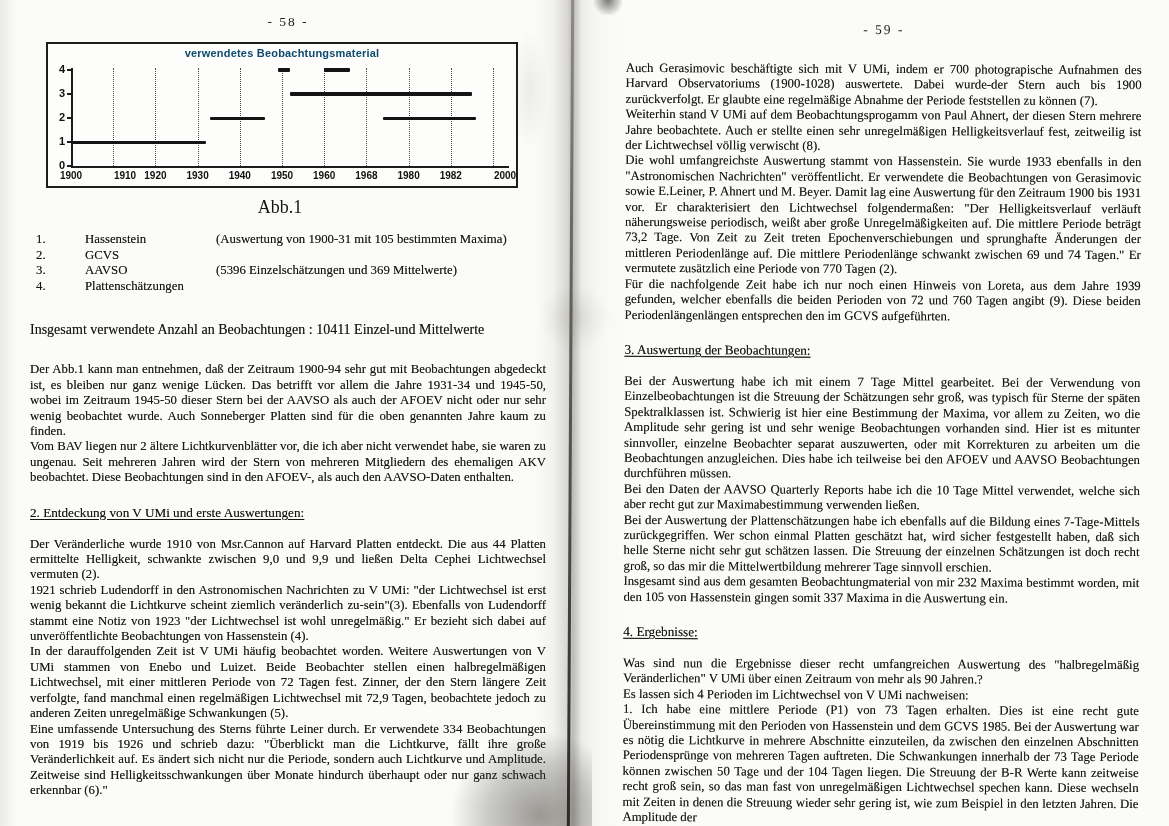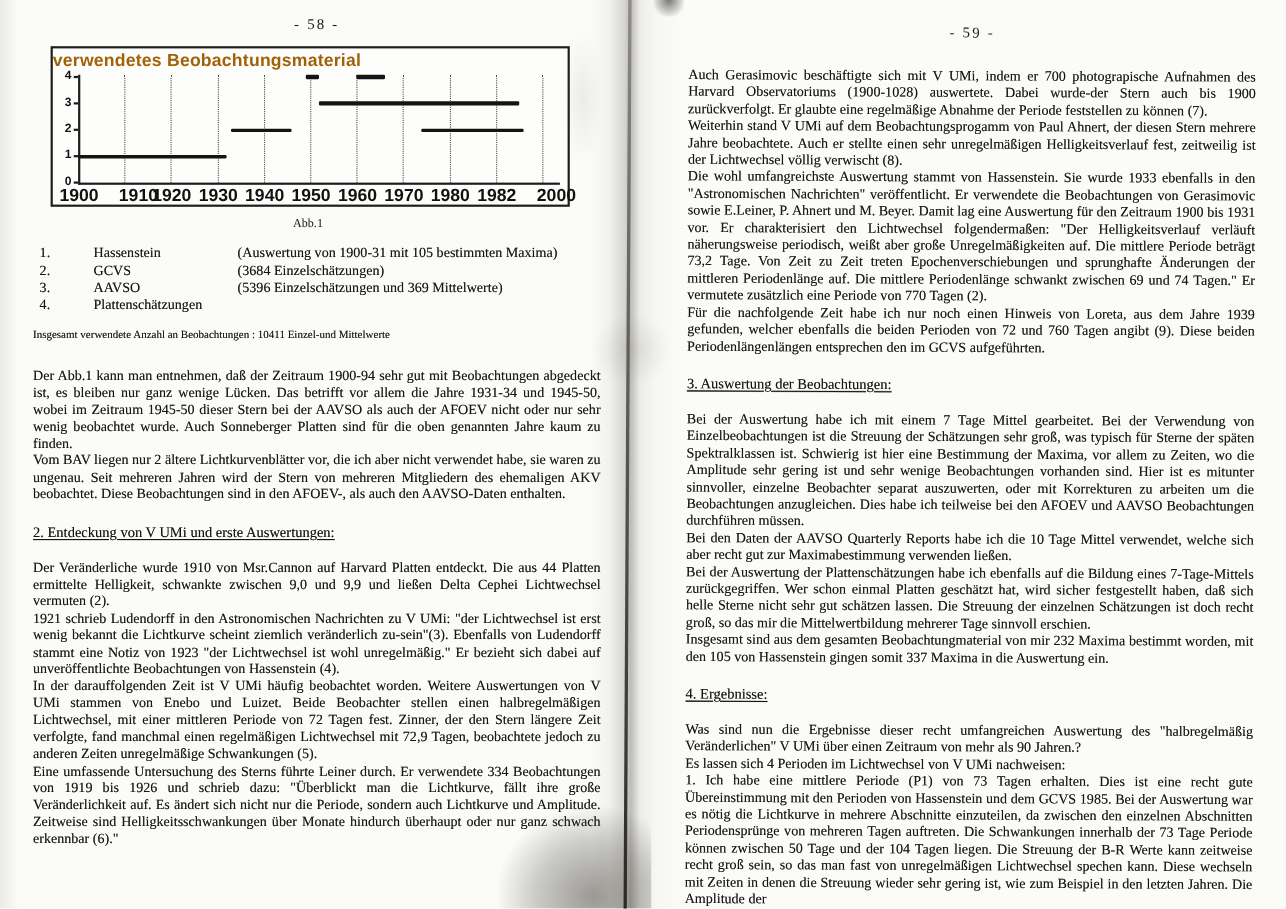--- a/index.html
+++ b/index.html
@@ -18,36 +18,36 @@
   p{margin:0;text-align:justify;font-size:12.8px;line-height:15.4px;color:#161616;
     text-shadow:0 0 0.4px rgba(25,25,25,0.55);}
   .heading{display:inline-block;font-size:13.2px;line-height:15.4px;text-decoration:underline;
     text-underline-offset:2px;color:#141414;text-shadow:0 0 0.4px rgba(25,25,25,0.55);}
   
   #chart-frame{
     position:relative;margin:12px 0 0 16px;width:468px;height:142px;
     border:2px solid #1d1d1c;background:#fdfdfb;
     font-family:"Liberation Sans", sans-serif;
   }
-  .chart-title{position:absolute;top:3px;left:0;width:100%;
-    font-weight:bold;font-size:16px;color:#a16207;letter-spacing:0.2px;}
+  .chart-title{position:absolute;top:3px;left:0;width:100%;text-align:center;
+    font-weight:bold;font-size:11px;color:#0c4a6e;letter-spacing:0.2px;}
   .grid{position:absolute;width:0;border-left:1px dotted #4c4c48;}
-  .xlab{position:absolute;top:126px;width:34px;text-align:center;font-weight:bold;font-size:16px;color:#111;}
+  .xlab{position:absolute;top:126px;width:34px;text-align:center;font-weight:bold;font-size:10px;color:#111;}
   .ylab{position:absolute;left:2px;width:15px;text-align:right;font-weight:bold;font-size:11px;color:#111;}
   .ytick{position:absolute;left:19px;width:4px;height:2px;background:#1c1c1c;}
   .axis-x{position:absolute;height:2px;background:#1c1c1c;}
   .axis-y{position:absolute;width:2px;background:#1c1c1c;}
   .seg{position:absolute;background:#141414;border-radius:1px;}
   .chart-caption{width:468px;margin-left:16px;margin-top:9px;text-align:center;
-    font-size:11px;color:#151515;}
+    font-size:18px;color:#151515;}
   
   .src-list{margin-top:14px;}
   .src-row{display:grid;grid-template-columns:49px 131px auto;padding-left:6px;
     font-size:12.8px;line-height:15.6px;text-shadow:0 0 0.4px rgba(25,25,25,0.55);}
-  .total-line{margin-top:14px;font-size:10px;text-shadow:0 0 0.4px rgba(25,25,25,0.55);}
+  .total-line{margin-top:28px;font-size:14px;text-shadow:0 0 0.4px rgba(25,25,25,0.55);}
   
   .block-gap-lg{margin-top:24px;}
   .h2-gap{margin-top:17px;}
   .after-h-gap{margin-top:16px;}
   
   .artifact{position:absolute;pointer-events:none;}
   #gutter{left:536px;top:0;width:88px;height:826px;
     background:linear-gradient(90deg, rgba(128,126,118,0) 0%, rgba(128,126,118,0.08) 20%,
       rgba(108,106,99,0.26) 36%, rgba(92,90,84,0.40) 42%, rgba(128,126,118,0.12) 52%,
       rgba(128,126,118,0.04) 68%, rgba(128,126,118,0) 100%);}
@@ -80,21 +80,21 @@
         <div class="xlab" style="left: 90.4px;">1920</div>
         <div class="grid" style="left: 149.6px; top: 24px; height: 98px;"></div>
         <div class="xlab" style="left: 132.6px;">1930</div>
         <div class="grid" style="left: 191.8px; top: 24px; height: 98px;"></div>
         <div class="xlab" style="left: 174.8px;">1940</div>
         <div class="grid" style="left: 234px; top: 24px; height: 98px;"></div>
         <div class="xlab" style="left: 217px;">1950</div>
         <div class="grid" style="left: 276.2px; top: 24px; height: 98px;"></div>
         <div class="xlab" style="left: 259.2px;">1960</div>
         <div class="grid" style="left: 318.4px; top: 24px; height: 98px;"></div>
-        <div class="xlab" style="left: 301.4px;">1970</div>
+        <div class="xlab" style="left: 301.4px;">1968</div>
         <div class="grid" style="left: 360.6px; top: 24px; height: 98px;"></div>
         <div class="xlab" style="left: 343.6px;">1980</div>
         <div class="grid" style="left: 402.8px; top: 24px; height: 98px;"></div>
         <div class="xlab" style="left: 385.8px;">1982</div>
         <div class="grid" style="left: 445px; top: 24px; height: 98px;"></div>
         <div class="xlab" style="left: 440px;">2000</div>
         <div class="ylab" style="top: 115px;">0</div>
         <div class="ytick" style="top: 121px;"></div>
         <div class="ylab" style="top: 91px;">1</div>
         <div class="ytick" style="top: 97px;"></div>
@@ -118,21 +118,20 @@
 
   <div class="src-list">
     <div class="src-row">
       <span>1.</span>
       <span>Hassenstein</span>
       <span>(Auswertung von 1900-31 mit 105 bestimmten Maxima)</span>
     </div>
     <div class="src-row">
       <span>2.</span>
       <span>GCVS</span>
-      <span>(3684 Einzelschätzungen)</span>
     </div>
     <div class="src-row">
       <span>3.</span>
       <span>AAVSO</span>
       <span>(5396 Einzelschätzungen  und 369 Mittelwerte)</span>
     </div>
     <div class="src-row">
       <span>4.</span>
       <span>Plattenschätzungen</span>
     </div>

